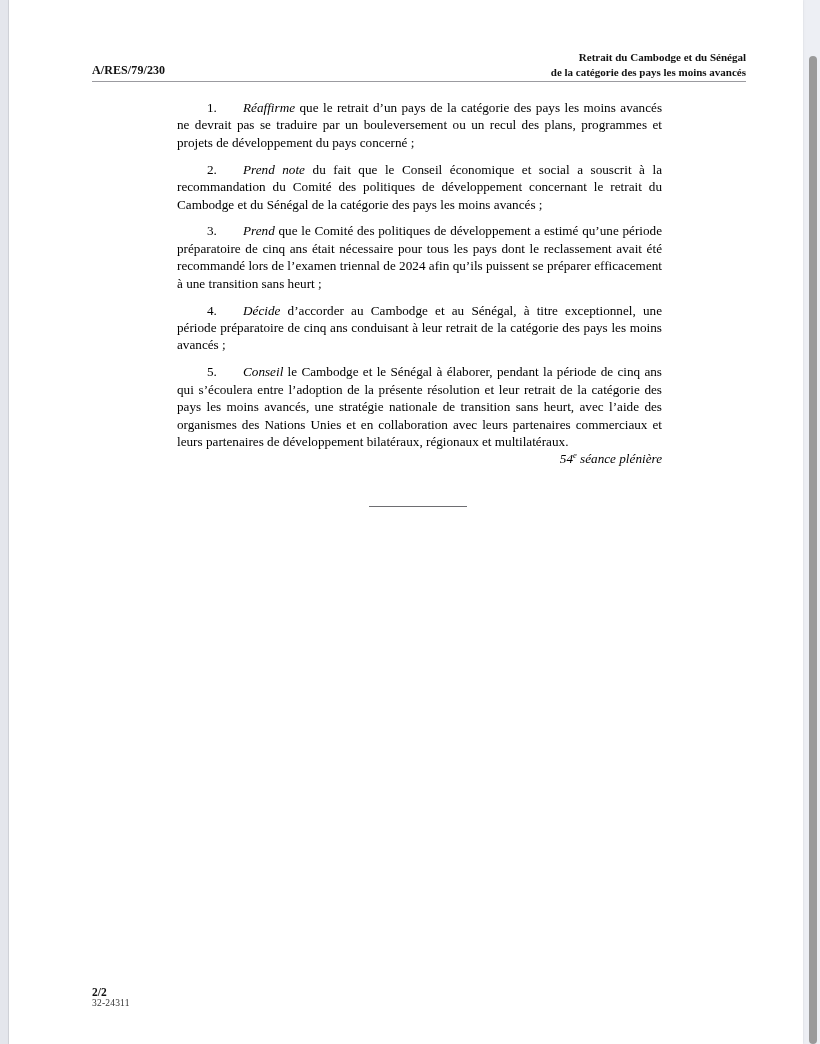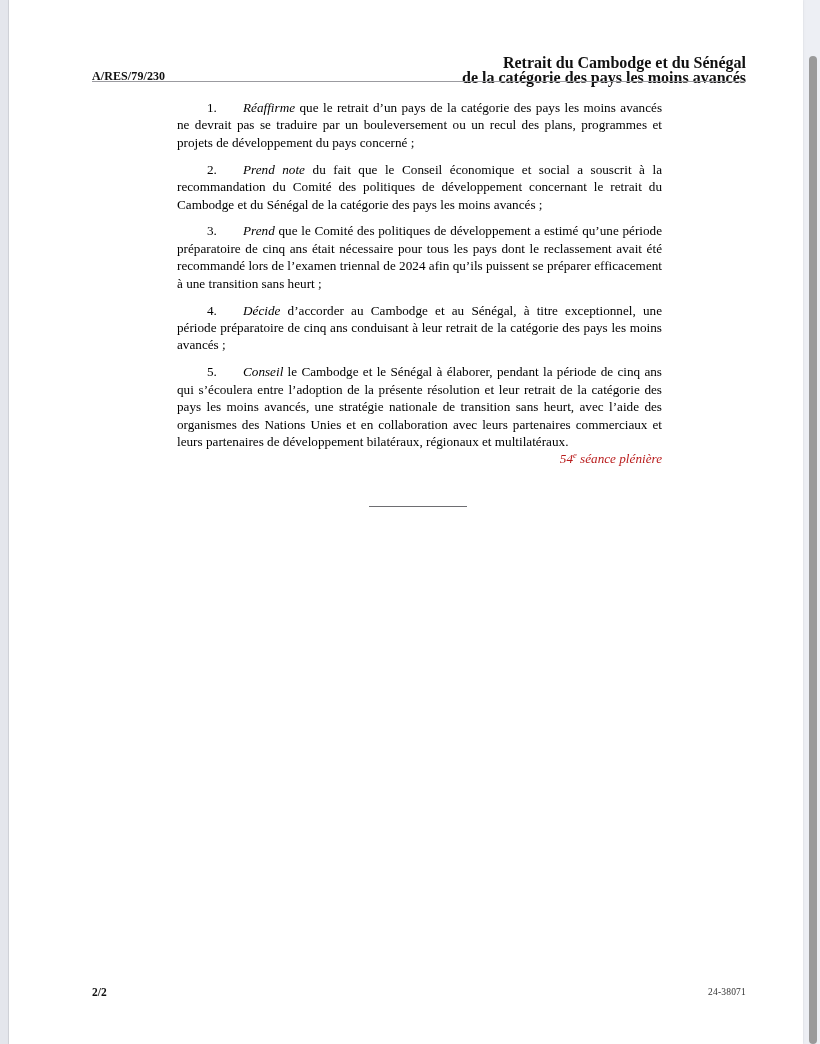--- a/index.html
+++ b/index.html
@@ -67,24 +67,23 @@
   .header-symbol {
     font-weight: bold;
     font-size: 12px;
     letter-spacing: 0.1px;
     color: #111;
     padding-bottom: 1px;
   }
   .header-title {
     text-align: right;
     font-weight: bold;
-    font-size: 16px;
+    font-size: 11px;
     line-height: 14.5px;
     color: #111;
-    margin-top: 6px;
   }
   .header-rule {
     position: absolute;
     left: 83px;
     top: 81px;
     width: 654px;
     height: 1px;
     background: #9b9ba0;
   }
 
@@ -116,21 +115,21 @@
   
   .signature {
     position: absolute;
     left: 400px;
     top: 450px;
     width: 253px;
     text-align: right;
     font-style: italic;
     font-size: 13.2px;
     line-height: 17.4px;
-    color: #b91c1c;
+    color: #000000;
   }
   .signature sup {
     font-size: 8.6px;
     vertical-align: super;
     line-height: 0;
   }
 
   
   .end-rule {
     position: absolute;
@@ -141,22 +140,23 @@
     background: #6e6e72;
   }
 
   
   .doc-footer {
     position: absolute;
     left: 83px;
     top: 986px;
     width: 654px;
     display: flex;
-    align-items: center;
+    align-items: flex-start;
     justify-content: space-between;
+    flex-direction: column;
   }
   .footer-page {
     font-weight: bold;
     font-size: 11.5px;
     color: #111;
   }
   .footer-jobnum {
     font-size: 9.5px;
     color: #333;
     letter-spacing: 0.2px;
@@ -210,21 +210,21 @@
     </div>
 
     <div class="signature">
       <div><span>54</span><sup>e</sup><span> séance plénière</span></div>
     </div>
 
     <div class="end-rule"></div>
 
     <div class="doc-footer">
       <div class="footer-page">2/2</div>
-      <div class="footer-jobnum">24-38071</div>
+      <div class="footer-jobnum">32-24311</div>
     </div>
 
   </div>
 
   <div class="scrollbar-track">
     <div class="scrollbar-thumb"></div>
   </div>
 
 </div>
 

